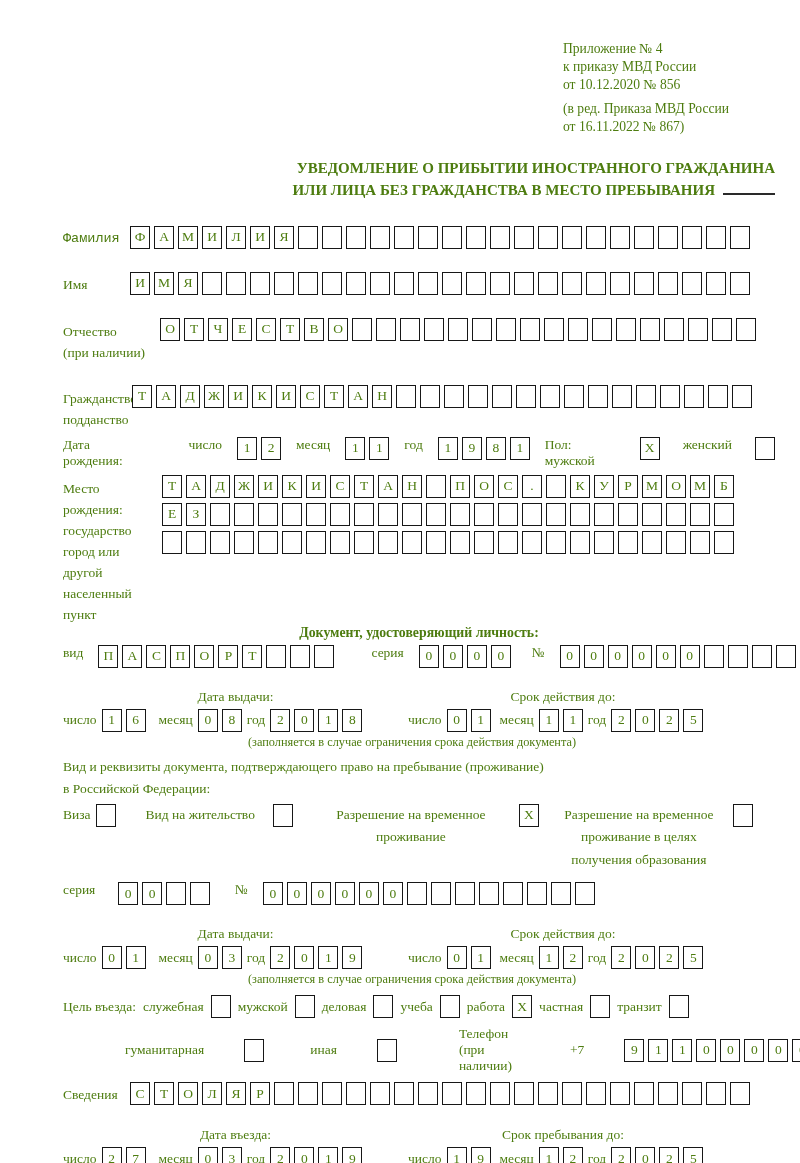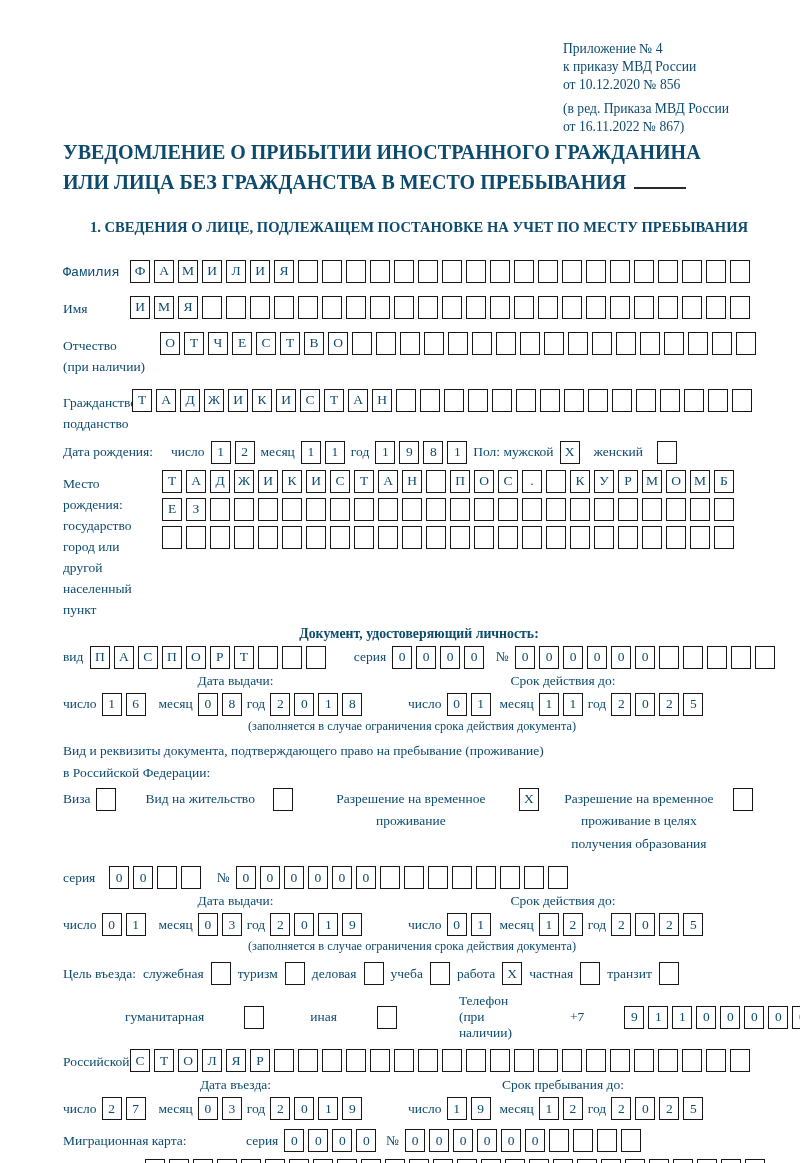--- a/index.html
+++ b/index.html
@@ -1,42 +1,42 @@
 <!DOCTYPE html>
 <html><head>
 <meta charset="utf-8">
 <style>
   html,body{margin:0;padding:0;background:#fff;}
   body{width:800px;height:1163px;overflow:hidden;}
   .page{box-sizing:border-box;width:800px;height:1163px;padding:40px 25px 0 63px;
-        font-family:"Liberation Serif",serif;color:#0c4a6e;}
+        font-family:"Liberation Serif",serif;color:#4d7c0f;}
 
   
   .hdr{margin-left:500px;font-size:13.6px;line-height:1.32;}
   .hdr-block2{margin-top:6px;}
   .form-label{font-weight:bold;text-align:right;margin:13px 8px 0 0;font-size:15px;}
 
   
-  .title{text-align:left;font-weight:bold;font-size:20px;line-height:1.5;margin-top:1px;}
+  .title{text-align:right;font-weight:bold;font-size:15px;line-height:1.5;margin-top:21px;}
   .blank-line{display:inline-block;width:52px;border-bottom:2.2px solid #2a2a2a;height:12px;margin-left:8px;}
   .sec-heading{font-weight:bold;font-size:14.6px;text-align:center;margin-top:22px;white-space:nowrap;}
 
   
-  .row{display:flex;align-items:flex-start;margin-top:12px;}
+  .row{display:flex;align-items:flex-start;margin-top:22px;}
   .lbl{font-size:13.5px;line-height:1.55;padding-top:3px;flex-shrink:0;}
   .lbl-lines{font-size:13.5px;line-height:21px;padding-top:3px;flex-shrink:0;}
   .cellgroup{display:flex;gap:4px;flex-wrap:nowrap;}
   .cell{box-sizing:border-box;width:20px;height:23px;border:1.8px solid #171717;
         display:flex;align-items:center;justify-content:center;font-size:13.5px;
         background:#fff;flex-shrink:0;}
   .stack{display:flex;flex-direction:column;gap:5px;}
-  .inline{display:flex;align-items:center;gap:6px;font-size:13.5px;}
+  .inline{display:flex;gap:15px;font-size:13.5px;}
 
   
-  .dhead-row{display:flex;margin-top:4px;font-size:13.5px;}
+  .dhead-row{display:flex;margin-top:21px;font-size:13.5px;}
   .dhead-left{width:345px;text-align:center;}
   .dhead-right{width:310px;text-align:center;}
   .drow{display:flex;align-items:center;margin-top:4px;font-size:13.5px;}
   .dgroup{display:flex;align-items:center;gap:5px;}
   .dgroup-left{width:345px;}
   .note{font-size:12.3px;text-align:center;margin-top:3px;padding-right:14px;}
 
   .para{font-size:13.5px;margin-top:9px;}
   .visa-row{display:flex;align-items:flex-start;margin-top:7px;font-size:13.5px;}
   .center-block{text-align:center;line-height:1.7;}
@@ -55,21 +55,20 @@
       <div>(в ред. Приказа МВД России</div>
       <div>от 16.11.2022 № 867)</div>
     </div>
   </div>
 
   <div class="title">
     <div>УВЕДОМЛЕНИЕ О ПРИБЫТИИ ИНОСТРАННОГО ГРАЖДАНИНА</div>
     <div><span>ИЛИ ЛИЦА БЕЗ ГРАЖДАНСТВА В МЕСТО ПРЕБЫВАНИЯ</span><span class="blank-line"></span></div>
   </div>
 
-  <div class="sec-heading">1. СВЕДЕНИЯ О ЛИЦЕ, ПОДЛЕЖАЩЕМ ПОСТАНОВКЕ НА УЧЕТ ПО МЕСТУ ПРЕБЫВАНИЯ</div>
 
   <div class="row" style="margin-top:24px;">
     <div class="lbl" style="width:67px;font-family:Liberation Mono, monospace;">Фамилия</div>
     <div class="cellgroup">
         <div class="cell">Ф</div>
         <div class="cell">А</div>
         <div class="cell">М</div>
         <div class="cell">И</div>
         <div class="cell">Л</div>
         <div class="cell">И</div>
@@ -309,21 +308,21 @@
           <div class="cell"></div>
           <div class="cell"></div>
           <div class="cell"></div>
           <div class="cell"></div>
           <div class="cell"></div>
           <div class="cell"></div>
         </div>
     </div>
   </div>
 
-  <div class="sec-heading" style="margin-top:6px;font-size:13.8px;text-align:center;">Документ, удостоверяющий личность:</div>
+  <div class="sec-heading" style="margin-top:0;font-size:13.8px;text-align:center;">Документ, удостоверяющий личность:</div>
 
   <div class="inline" style="margin-top:4px;">
     <span style="width:40px;">вид</span>
     <div class="cellgroup">
         <div class="cell">П</div>
         <div class="cell">А</div>
         <div class="cell">С</div>
         <div class="cell">П</div>
         <div class="cell">О</div>
         <div class="cell">Р</div>
@@ -502,21 +501,21 @@
     </div>
   </div>
   <div class="note">(заполняется в случае ограничения срока действия документа)</div>
 
   <div class="p-row">
     <span>Цель въезда:</span>
     <span>служебная</span>
     <div class="cellgroup">
         <div class="cell"></div>
       </div>
-    <span>туризм</span>
+    <span>мужской</span>
     <div class="cellgroup">
         <div class="cell"></div>
       </div>
     <span>деловая</span>
     <div class="cellgroup">
         <div class="cell"></div>
       </div>
     <span>учеба</span>
     <div class="cellgroup">
         <div class="cell"></div>
@@ -554,21 +553,21 @@
         <div class="cell">0</div>
         <div class="cell">0</div>
         <div class="cell">0</div>
         <div class="cell">0</div>
         <div class="cell">0</div>
         <div class="cell"></div>
       </div>
   </div>
 
   <div class="row" style="margin-top:8px;">
-    <div class="lbl" style="width:67px;">Российской</div>
+    <div class="lbl" style="width:67px;">Сведения</div>
     <div class="cellgroup">
         <div class="cell">С</div>
         <div class="cell">Т</div>
         <div class="cell">О</div>
         <div class="cell">Л</div>
         <div class="cell">Я</div>
         <div class="cell">Р</div>
         <div class="cell"></div>
         <div class="cell"></div>
         <div class="cell"></div>

